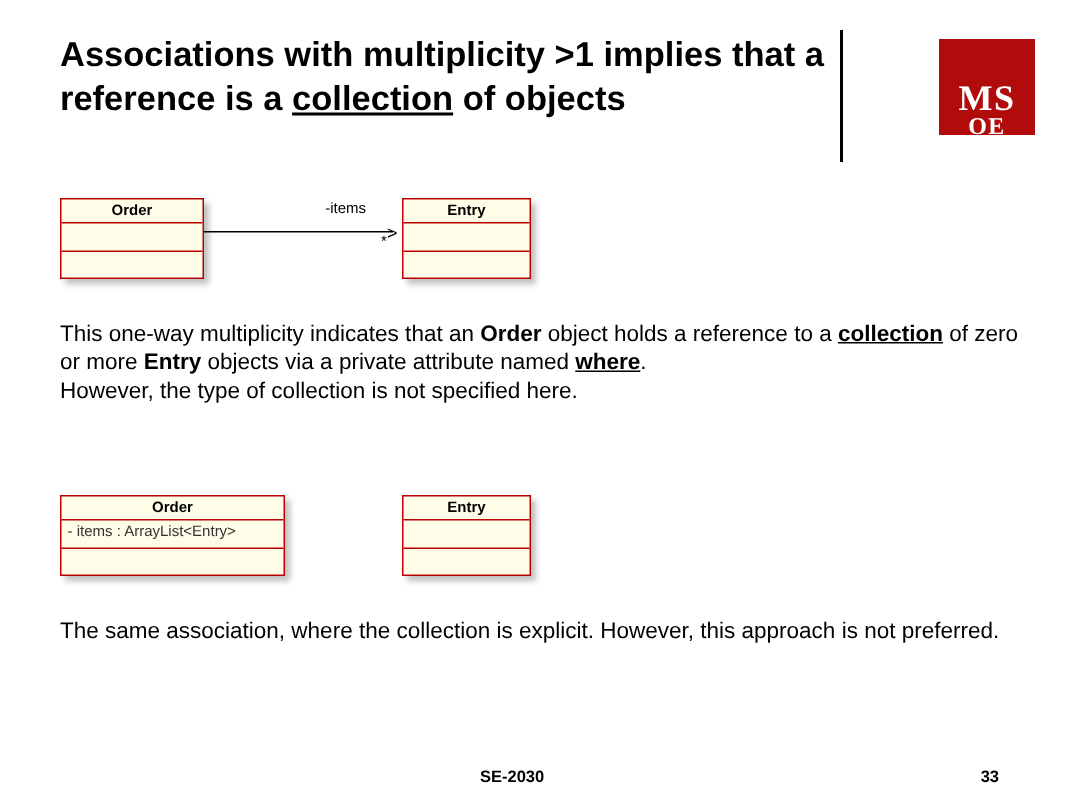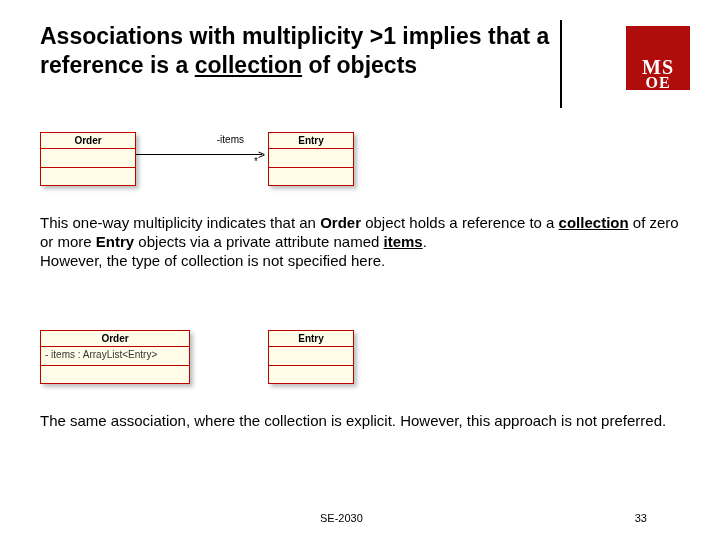--- a/index.html
+++ b/index.html
@@ -41,21 +41,21 @@
     color: #fff;
     display: flex;
     flex-direction: column;
     align-items: center;
     justify-content: center;
     font-family: "Times New Roman", serif;
     font-weight: bold;
     line-height: 0.9;
     margin-top: 4px;
   }
-  .logo .l1 { font-size: 20px; letter-spacing: 1px; margin-top: 32px; }
+  .logo .l1 { font-size: 24px; letter-spacing: 1px; margin-top: 32px; }
   .logo .l2 { font-size: 16px; letter-spacing: 1px; }
 
   .row {
     display: flex;
     align-items: flex-start;
     padding: 0 30px 0 40px;
     margin-top: 18px;
     flex-direction: column;
   }
   .diagram {
@@ -112,23 +112,24 @@
     font-size: 10px;
   }
 
   .footer {
     position: absolute;
     bottom: 16px;
     left: 0;
     width: 100%;
     display: flex;
     justify-content: space-between;
-    padding: 0 73px 0 0;
+    padding: 0 54px 0 0;
     font-size: 11px;
     color: #000;
+    font-weight: bold;
   }
   .footer .course { margin-left: 320px; }
 </style>
 </head>
 <body>
 
 <div class="header">
   <div class="title">
     <span>Associations with multiplicity &gt;1 implies that a reference is a </span><span class="underline">collection</span><span> of objects</span>
   </div>
@@ -150,21 +151,21 @@
       <div class="name">Entry</div>
       <div class="slot"></div>
       <div class="slot split"></div>
     </div>
     <div class="assoc" style="left:96px; top:30px; width:126px;"></div>
     <div style="position:absolute; left:218px; top:24px; font-size:12px;">&gt;</div>
     <div class="assoc-label" style="left:160px; top:10px; width:44px;">-items</div>
     <div class="assoc-mult" style="left:214px; top:32px;">*</div>
   </div>
   <div class="desc">
-    <span>This one-way multiplicity indicates that an </span><b>Order</b><span> object holds a reference to a </span><b class="u">collection</b><span> of zero or more </span><b>Entry</b><span> objects via a private attribute named </span><b class="u">items</b><span>.</span><br>
+    <span>This one-way multiplicity indicates that an </span><b>Order</b><span> object holds a reference to a </span><b class="u">collection</b><span> of zero or more </span><b>Entry</b><span> objects via a private attribute named </span><b class="u">where</b><span>.</span><br>
     <span>However, the type of collection is not specified here.</span>
   </div>
 </div>
 
 <div class="row" style="margin-top:56px;">
   <div class="diagram" style="height:80px;">
     <div class="uml" style="left:0; top:4px; width:150px;">
       <div class="name">Order</div>
       <div class="slot">- items : ArrayList&lt;Entry&gt;</div>
       <div class="slot split"></div>

